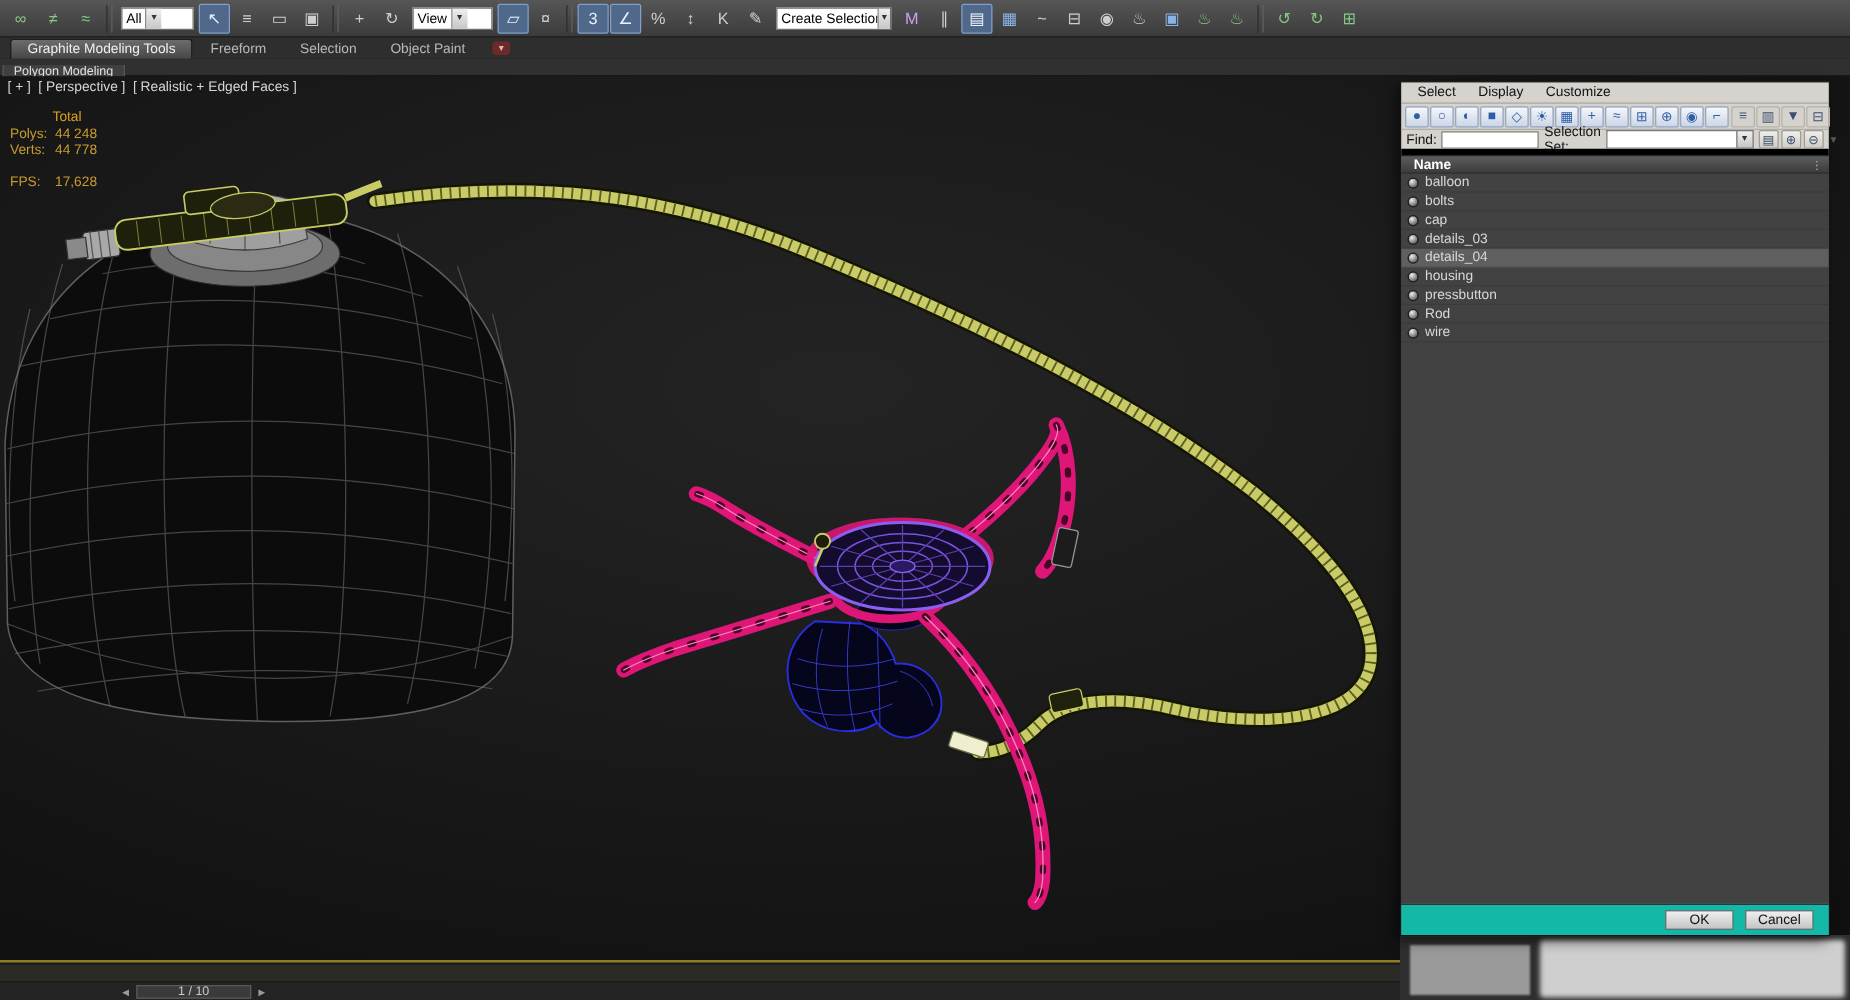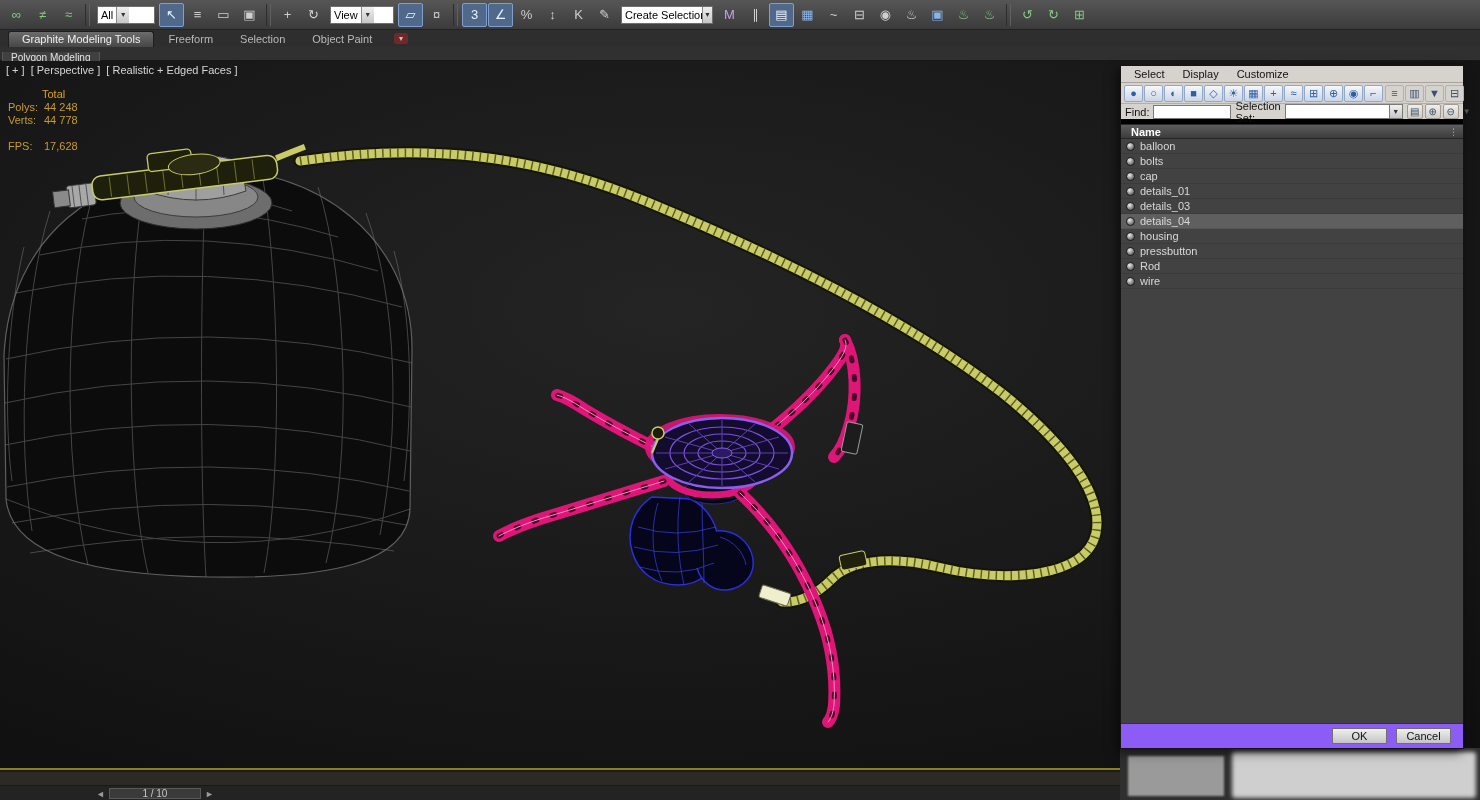--- a/index.html
+++ b/index.html
@@ -100,21 +100,21 @@
     display:flex;align-items:center;padding:0 5px 0 10px;border-top:1px solid #2a2a2a;
     border-bottom:1px solid #262626;flex:0 0 auto;}
   .hmenu{margin-left:auto;color:#bbb;font-weight:normal;font-size:9px;cursor:default;}
   .dlg-list{flex:1 1 auto;background:#424242;overflow:hidden;}
   .row{height:15px;display:flex;align-items:center;gap:5px;padding-left:5px;color:#d8d8d8;
     border-bottom:1px solid rgba(0,0,0,.10);cursor:default;}
   .row.selected{background:#5f5f5f;}
   .obj-dot{width:9px;height:9px;border-radius:50%;flex:0 0 auto;
     background:radial-gradient(circle at 35% 30%,#eee,#777 65%,#3d3d3d);border:1px solid #1d1d1d;}
   .row-label{font-size:11px;}
-  .dlg-footer{height:25px;background:#8b5cf6;border-top:1px solid #333;display:flex;align-items:center;
+  .dlg-footer{height:25px;background:#14b8a6;border-top:1px solid #333;display:flex;align-items:center;
     justify-content:flex-end;gap:9px;padding-right:12px;flex:0 0 auto;}
   .btn{width:55px;height:16px;background:linear-gradient(#efefef,#c4c4c4);border:1px solid #6f6f6f;
     font-size:11px;color:#111;text-align:center;line-height:14px;border-radius:1px;cursor:default;}
 </style>
 </head>
 <body>
 
 <div class="toolbar">
   <div class="tgroup">
 
@@ -434,24 +434,20 @@
       <div class="row">
         <span class="obj-dot"></span>
         <span class="row-label">bolts</span>
       </div>
 
       <div class="row">
         <span class="obj-dot"></span>
         <span class="row-label">cap</span>
       </div>
 
-      <div class="row">
-        <span class="obj-dot"></span>
-        <span class="row-label">details_01</span>
-      </div>
 
 
       <div class="row">
         <span class="obj-dot"></span>
         <span class="row-label">details_03</span>
       </div>
 
       <div class="row selected">
         <span class="obj-dot"></span>
         <span class="row-label">details_04</span>

